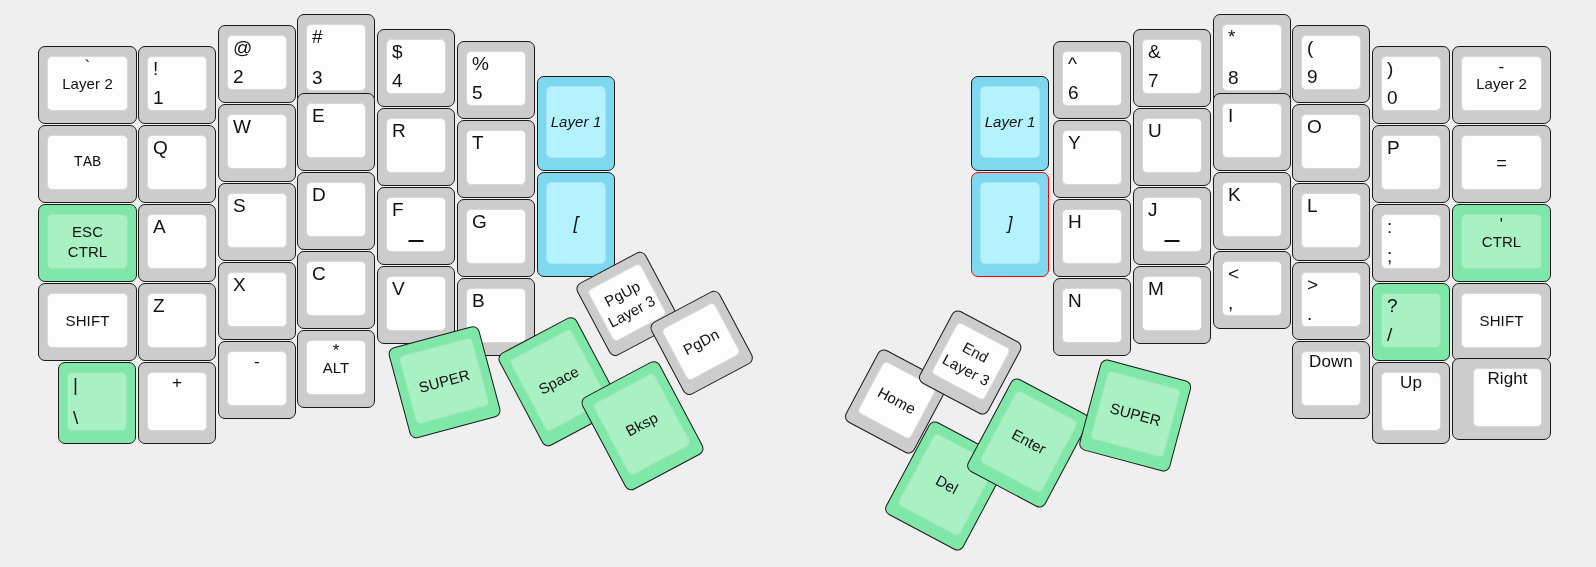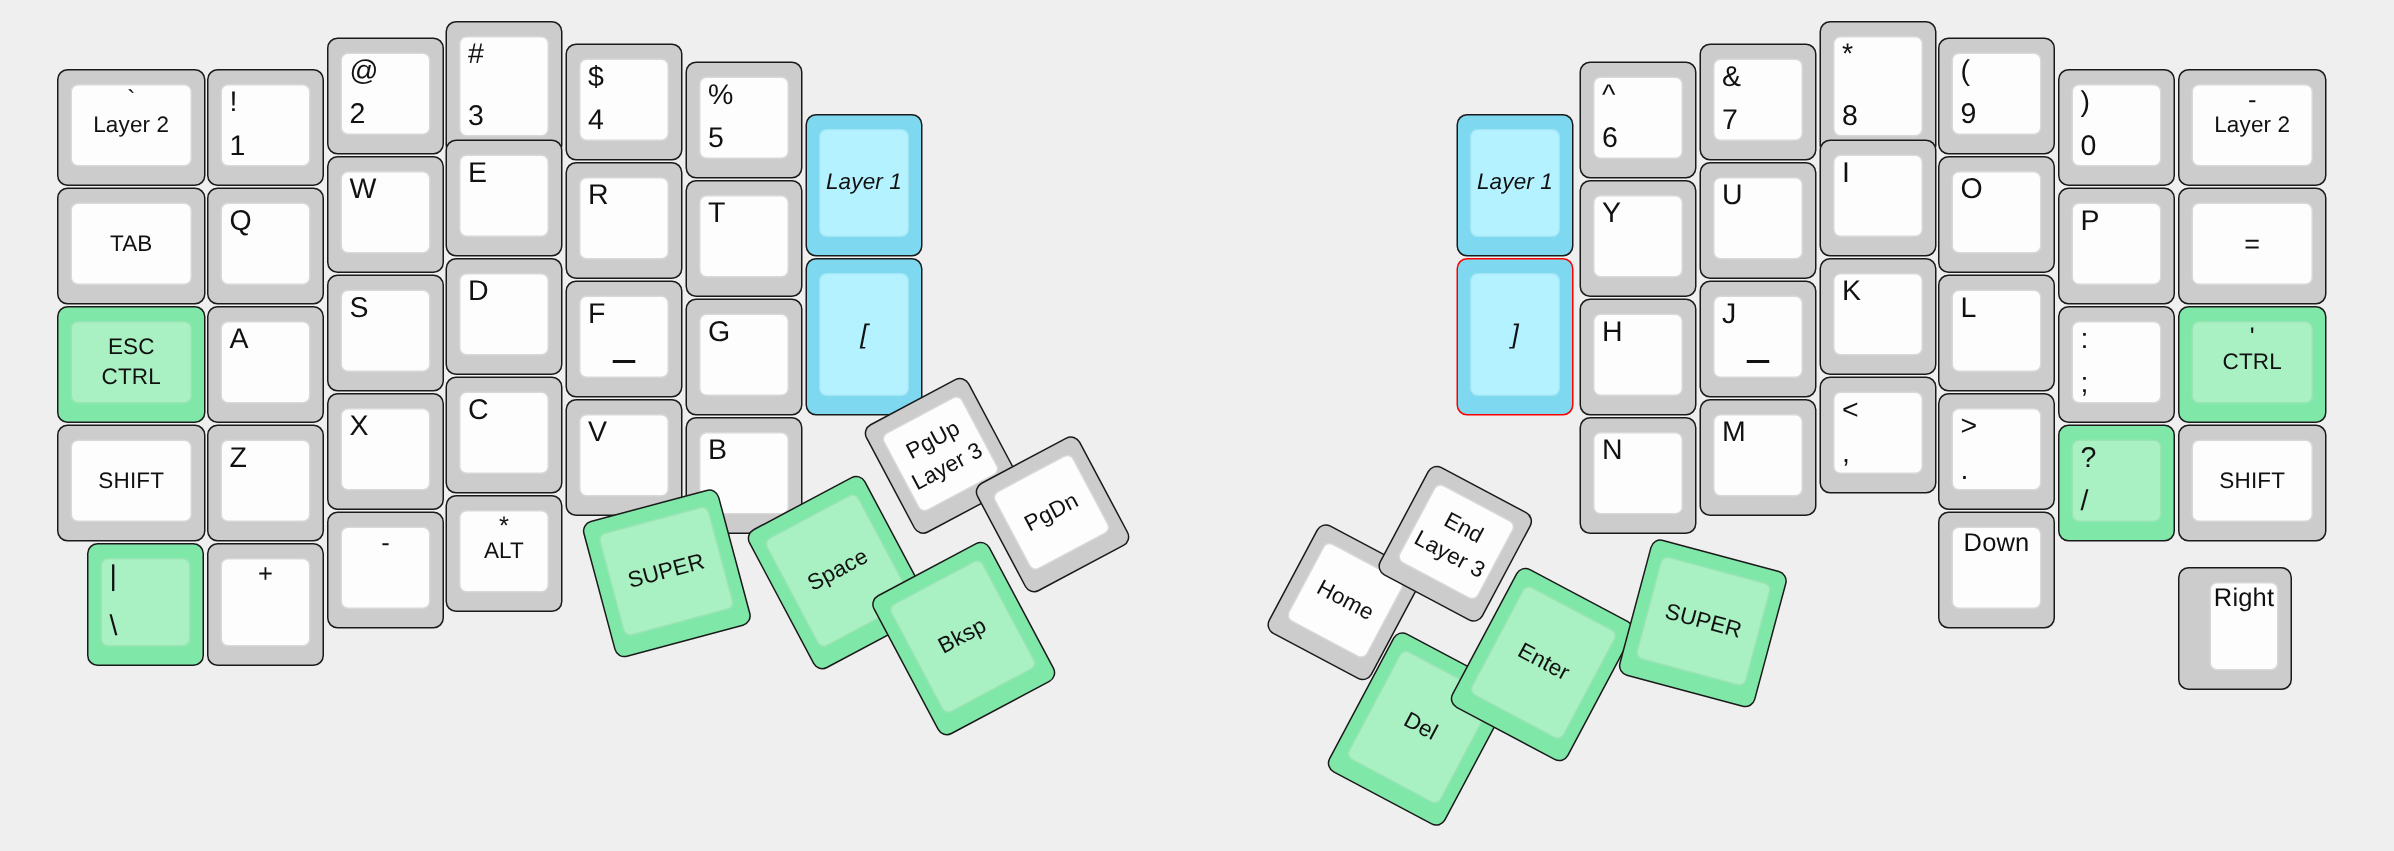--- a/index.html
+++ b/index.html
@@ -120,21 +120,21 @@
       <div class="cap">
         <span class="lg tl">%</span>
         <span class="lg bl">5</span>
       </div>
     </div>
     <div class="key cyan" style="left: 537px; top: 76px; width: 78px; height: 95px;">
       <div class="cap">
         <span class="lg c">Layer 1</span>
       </div>
     </div>
-    <div class="key" style="left: 38px; top: 125px; width: 99px; height: 78px;">
+    <div class="key" style="left: 38px; top: 125px; width: 99px; height: 78px; font-family: Liberation Mono, monospace;">
       <div class="cap">
         <span class="lg c">TAB</span>
       </div>
     </div>
     <div class="key" style="left: 138px; top: 125px; width: 78px; height: 78px;">
       <div class="cap">
         <span class="lg tl">Q</span>
       </div>
     </div>
     <div class="key" style="left: 218px; top: 104px; width: 78px; height: 78px;">
@@ -410,21 +410,26 @@
     <div class="key" style="left: 1452px; top: 283px; width: 99px; height: 78px;">
       <div class="cap">
         <span class="lg c">SHIFT</span>
       </div>
     </div>
     <div class="key" style="left: 1292px; top: 341px; width: 78px; height: 78px;">
       <div class="cap">
         <span class="lg ct">Down</span>
       </div>
     </div>
-    <div class="key" style="left: 1452px; top: 378px; width: 76px; height: 82px; padding-left: 20px;">
+    <div class="key" style="left: 1372px; top: 362px; width: 78px; height: 82px;">
+      <div class="cap">
+        <span class="lg ct">Up</span>
+      </div>
+    </div>
+    <div class="key" style="left: 1452px; top: 358px; width: 99px; height: 82px; padding-left: 20px;">
       <div class="cap">
         <span class="lg ct">Right</span>
       </div>
     </div>
     <div class="key" style="left: 881px; top: 347px; width: 78px; height: 82px; transform: rotate(28deg);">
       <div class="cap">
         <span class="lg c">Home</span>
       </div>
     </div>
     <div class="key" style="left: 955px; top: 308px; width: 78px; height: 82px; transform: rotate(28deg);">

